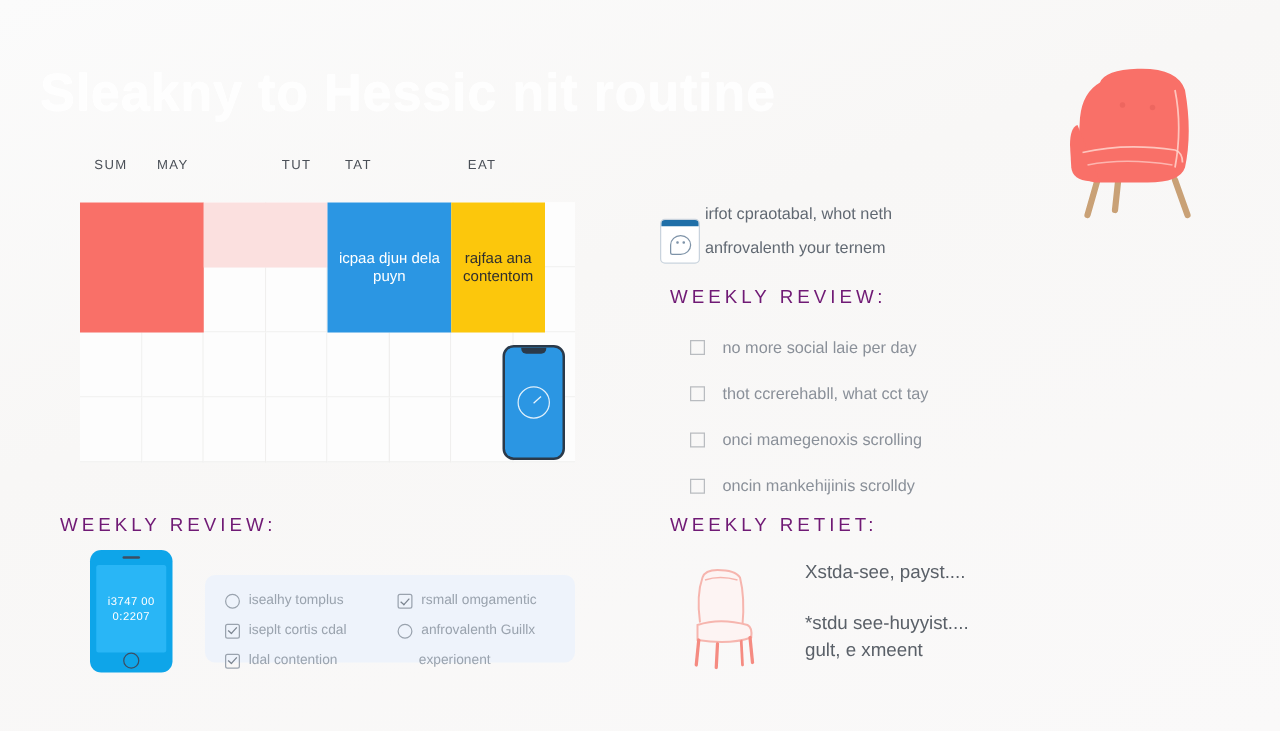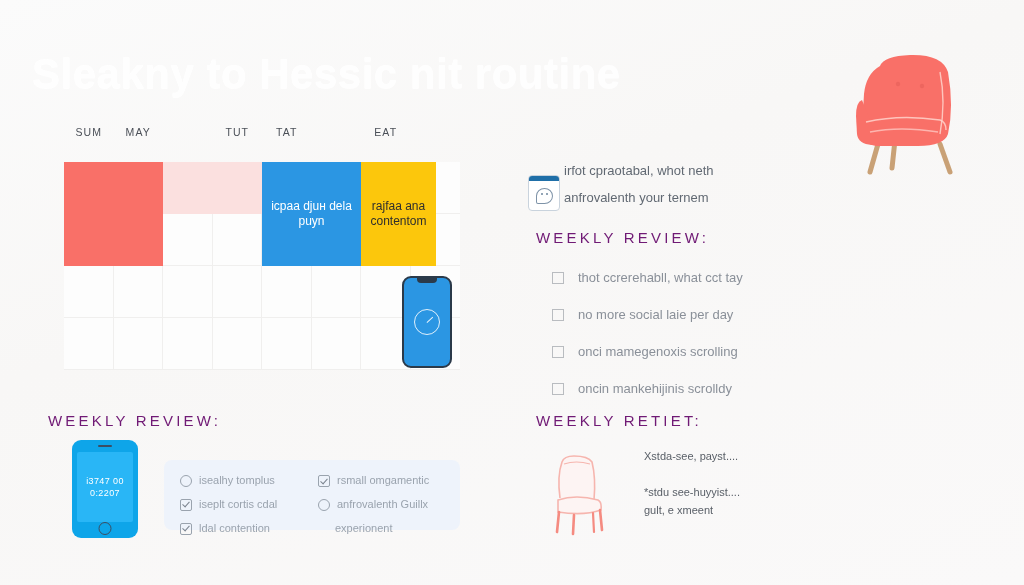--- a/index.html
+++ b/index.html
@@ -105,21 +105,21 @@
   .card-row span{font-size:11px;color:#9aa3ae;line-height:1.35;}
   .mk{width:10px;height:10px;flex:none;margin-top:2px;color:#9aa3ae;font-size:9px;line-height:9px;}
   .mk.circle{border:1px solid #9aa3ae;border-radius:50%;}
   .mk.check{border:1px solid #9aa3ae;border-radius:2px;position:relative;}
   .mk.check:after{content:"";position:absolute;left:2.5px;top:0.5px;width:3px;height:6px;
     border:solid #7b848f;border-width:0 1.2px 1.2px 0;transform:rotate(42deg);}
 
   
   .br-wrap{position:absolute;left:544px;top:450px;display:flex;gap:28px;align-items:flex-start;}
   .chair{width:72px;height:86px;position:relative;flex:none;}
-  .br-text div{font-size:11px;color:#5a6068;line-height:1.1;margin-bottom:24px;}
+  .br-text div{font-size:15px;color:#5a6068;line-height:1.1;margin-bottom:24px;}
   .br-text div.tight{margin-bottom:6px;}
 
   
   .armchair{position:absolute;left:840px;top:48px;width:140px;height:130px;}
 </style>
 </head>
 <body>
 
 <div class="canvas"></div>
 
@@ -207,25 +207,25 @@
     <div>irfot cpraotabal, whot neth</div>
     <div>anfrovalenth your ternem</div>
   </div>
 </div>
 
 <div class="sec-h sec-right">WEEKLY REVIEW:</div>
 
 <div class="checklist">
   <div class="chk-row">
     <div class="chk-box"></div>
+    <span>no more social laie per day</span>
+  </div>
+  <div class="chk-row">
+    <div class="chk-box"></div>
     <span>thot ccrerehabll, what cct tay</span>
-  </div>
-  <div class="chk-row">
-    <div class="chk-box"></div>
-    <span>no more social laie per day</span>
   </div>
   <div class="chk-row">
     <div class="chk-box"></div>
     <span>onci mamegenoxis scrolling</span>
   </div>
   <div class="chk-row">
     <div class="chk-box"></div>
     <span>oncin mankehijinis scrolldy</span>
   </div>
 </div>

